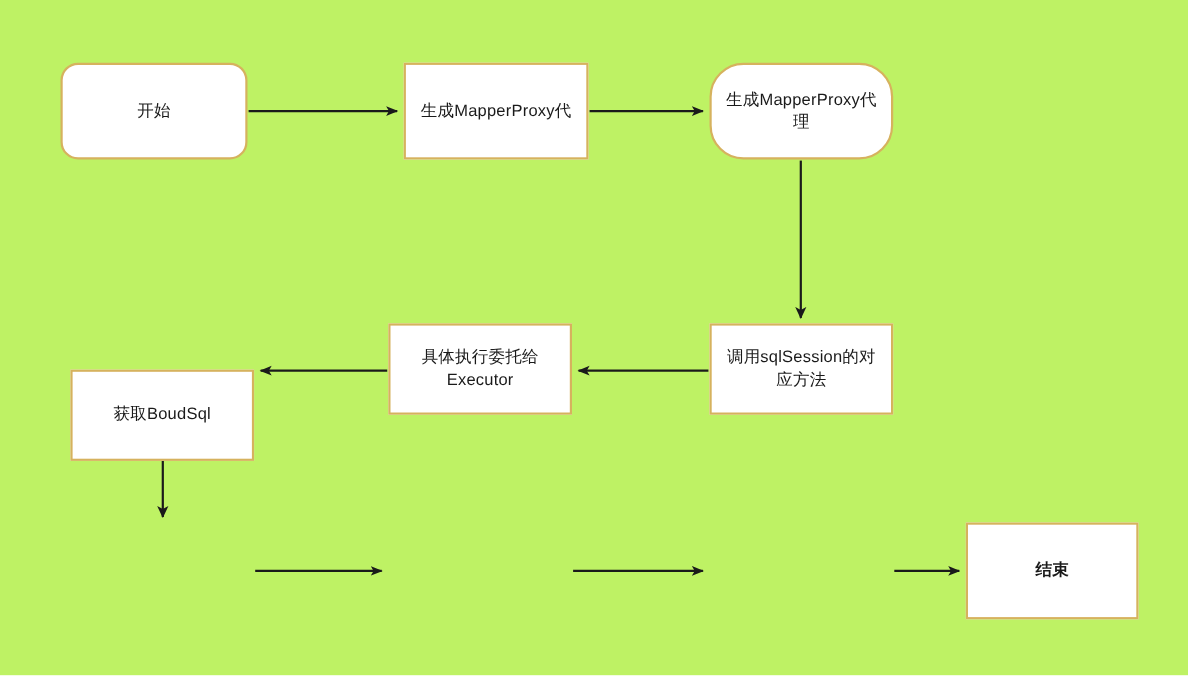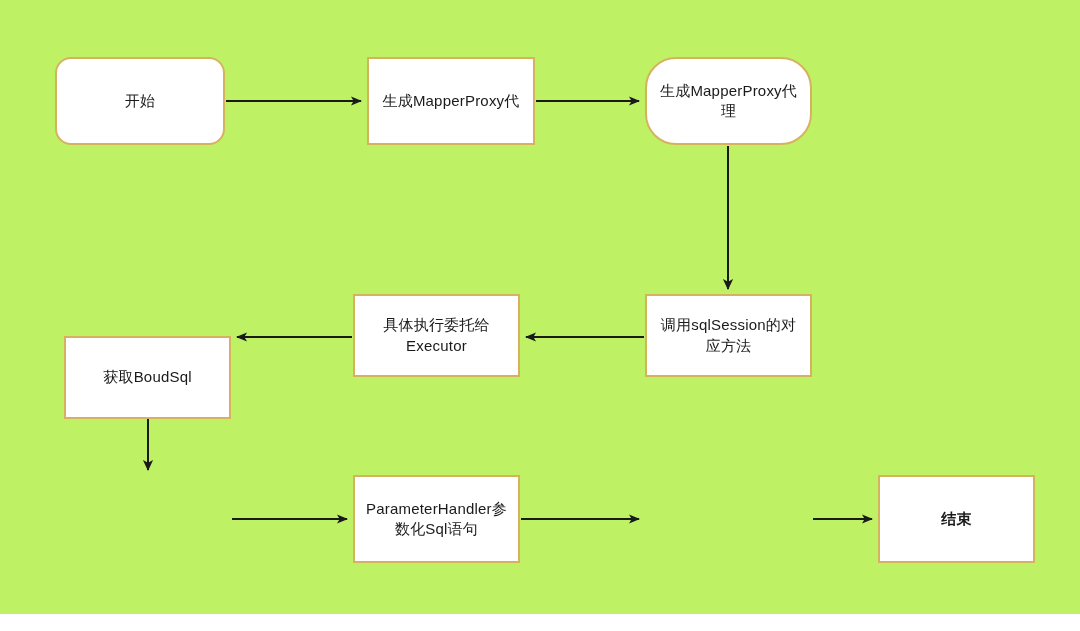--- a/index.html
+++ b/index.html
@@ -109,23 +109,19 @@
   <div class="node" style="left:353px; top:294px; width:167px; height:83px;">
     <span class="node-label">具体执行委托给
 Executor</span>
   </div>
 
   <div class="node" style="left:64px; top:294px; width:167px; height:83px;margin-top:42px;">
     <span class="node-label">获取BoudSql</span>
   </div>
 
 
-  <div class="node" style="left:353px; top:475px; width:167px; height:88px;">
-    <span class="node-label">ParameterHandler参
-数化Sql语句</span>
-  </div>
 
 
   <div class="node" style="left:878px; top:475px; width:157px; height:88px;font-weight:bold;">
     <span class="node-label">结束</span>
   </div>
 
 </div>
 
 </body></html>

